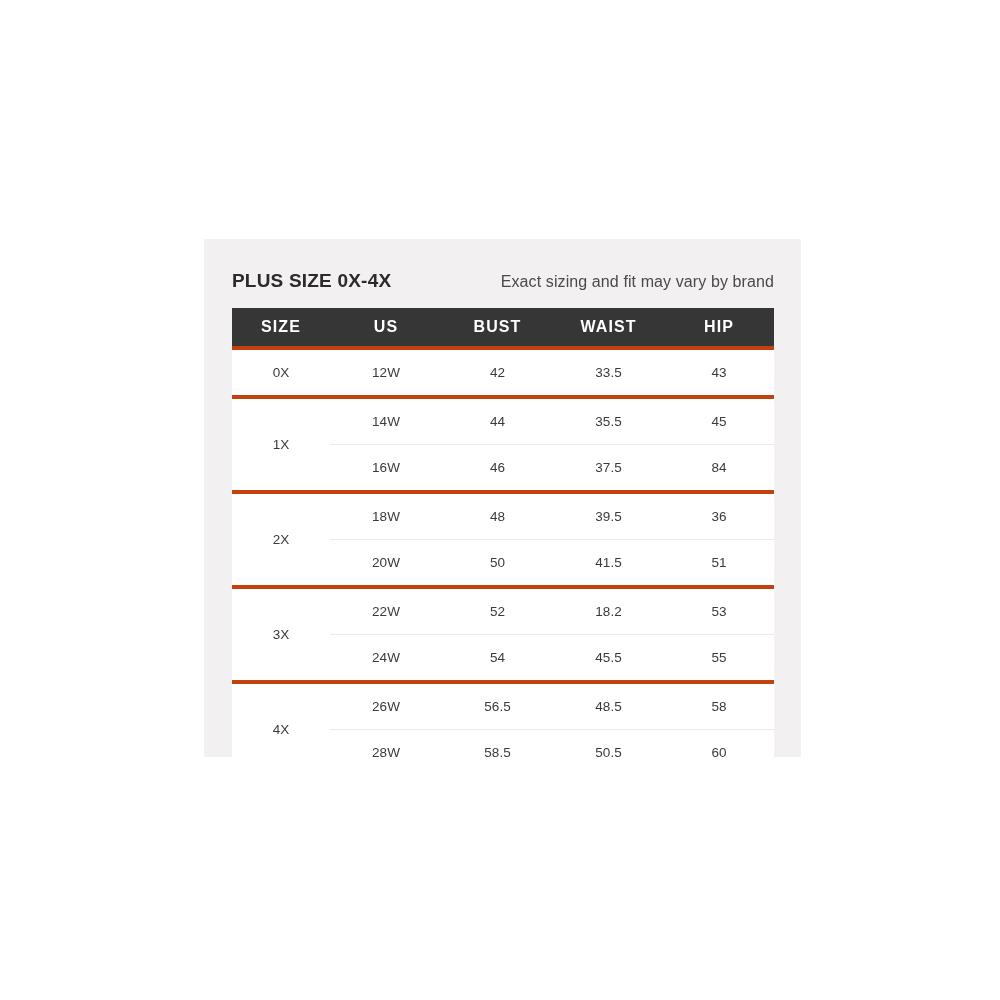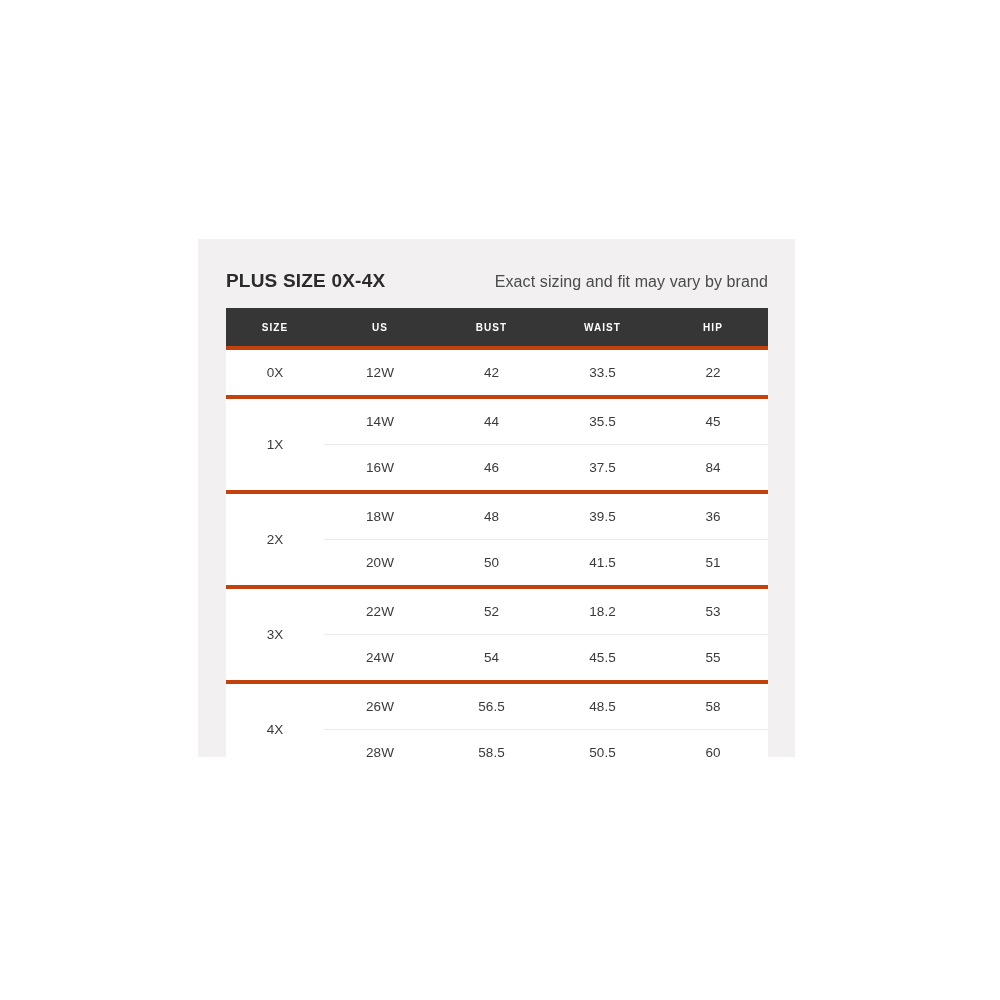--- a/index.html
+++ b/index.html
@@ -10,21 +10,21 @@
     width: 1000px;
     height: 1000px;
     background: #ffffff;
     font-family: "Liberation Sans", sans-serif;
     position: relative;
     overflow: hidden;
   }
 
   #card {
     position: absolute;
-    left: 198px;
+    left: 204px;
     top: 239px;
     width: 597px;
     height: 518px;
     background: #f2f0f0;
     box-sizing: border-box;
   }
 
   #header-row {
     position: absolute;
     left: 28px;
@@ -58,21 +58,21 @@
   table.size-table {
     border-collapse: collapse;
     width: 542px;
     table-layout: fixed;
     background: #ffffff;
   }
 
   table.size-table thead th {
     background: #363636;
     color: #ffffff;
-    font-size: 10px;
+    font-size: 16px;
     font-weight: bold;
     letter-spacing: 1.1px;
     height: 36px;
     text-align: center;
     vertical-align: middle;
     border: none;
   }
 
   table.size-table tbody td {
     height: 43px;
@@ -133,21 +133,21 @@
           <th>WAIST</th>
           <th>HIP</th>
         </tr>
       </thead>
       <tbody id="table-body">
           <tr class="group-start">
             <td class="size-label groupcell" rowspan="1">0X</td>
             <td class="">12W</td>
             <td class="">42</td>
             <td class="">33.5</td>
-            <td class="">22</td>
+            <td class="">43</td>
           </tr>
           <tr class="group-start">
             <td class="size-label groupcell" rowspan="2">1X</td>
             <td class="sep">14W</td>
             <td class="sep">44</td>
             <td class="sep">35.5</td>
             <td class="sep">45</td>
           </tr>
           <tr>
             <td class="sep">16W</td>

